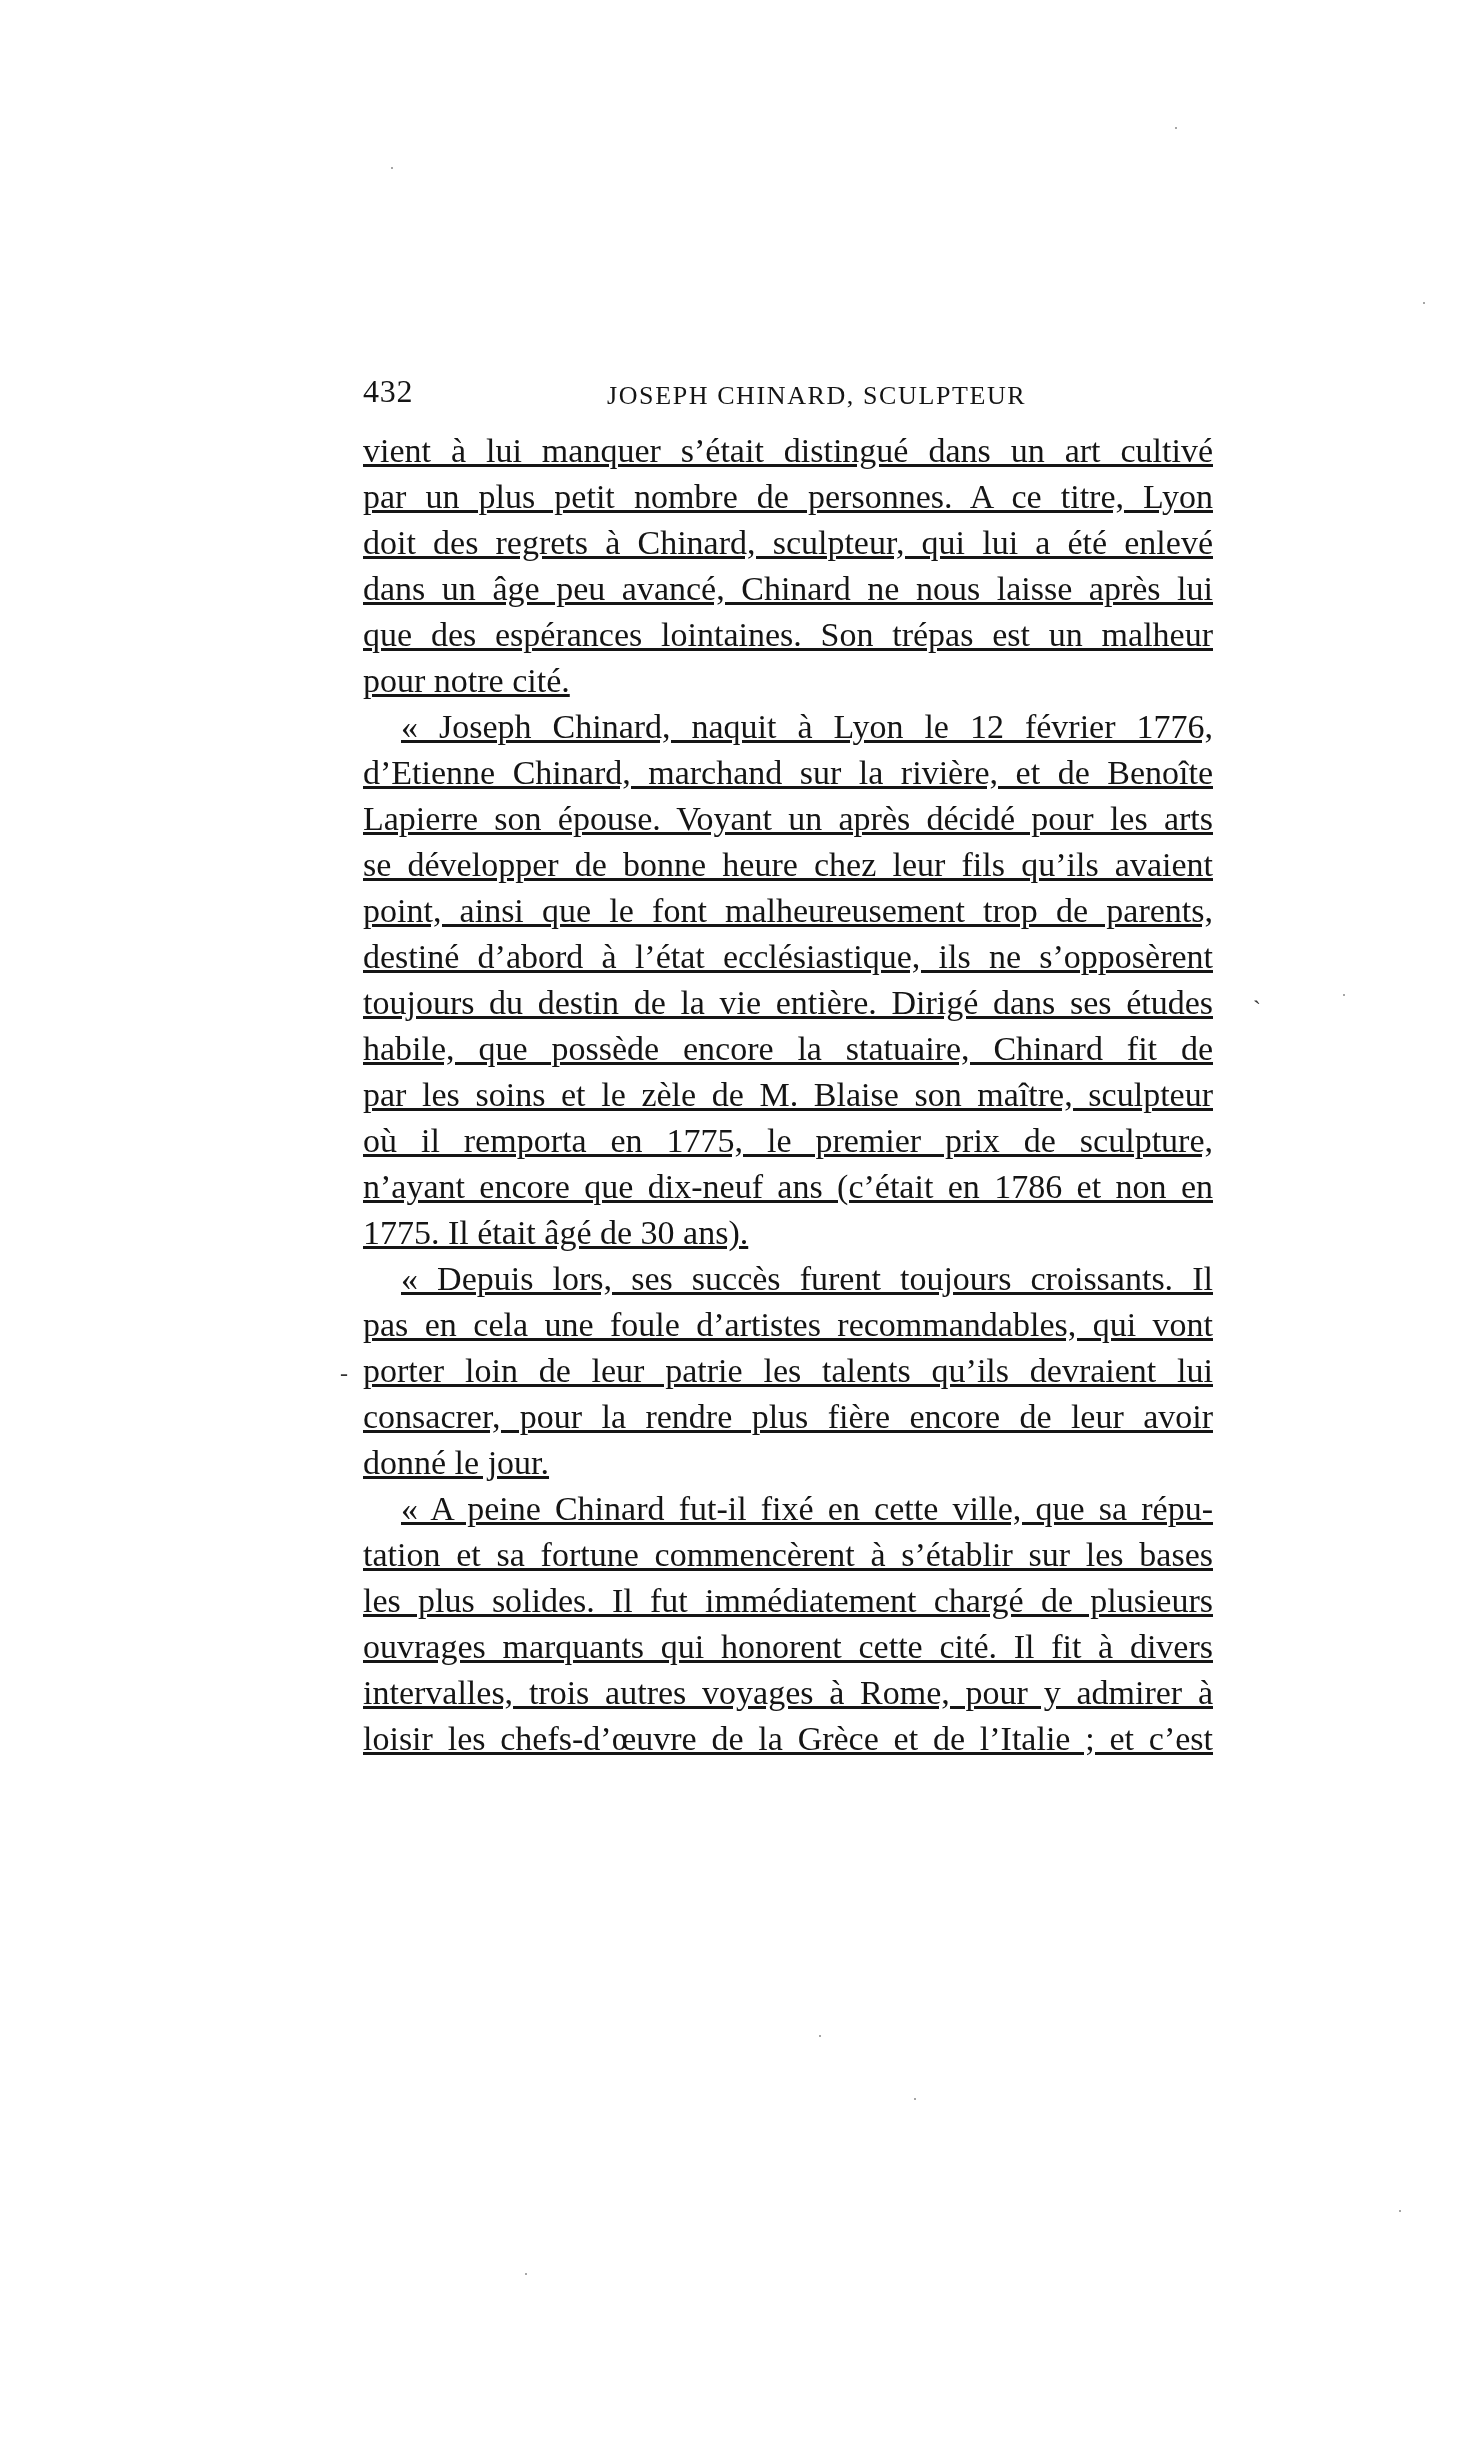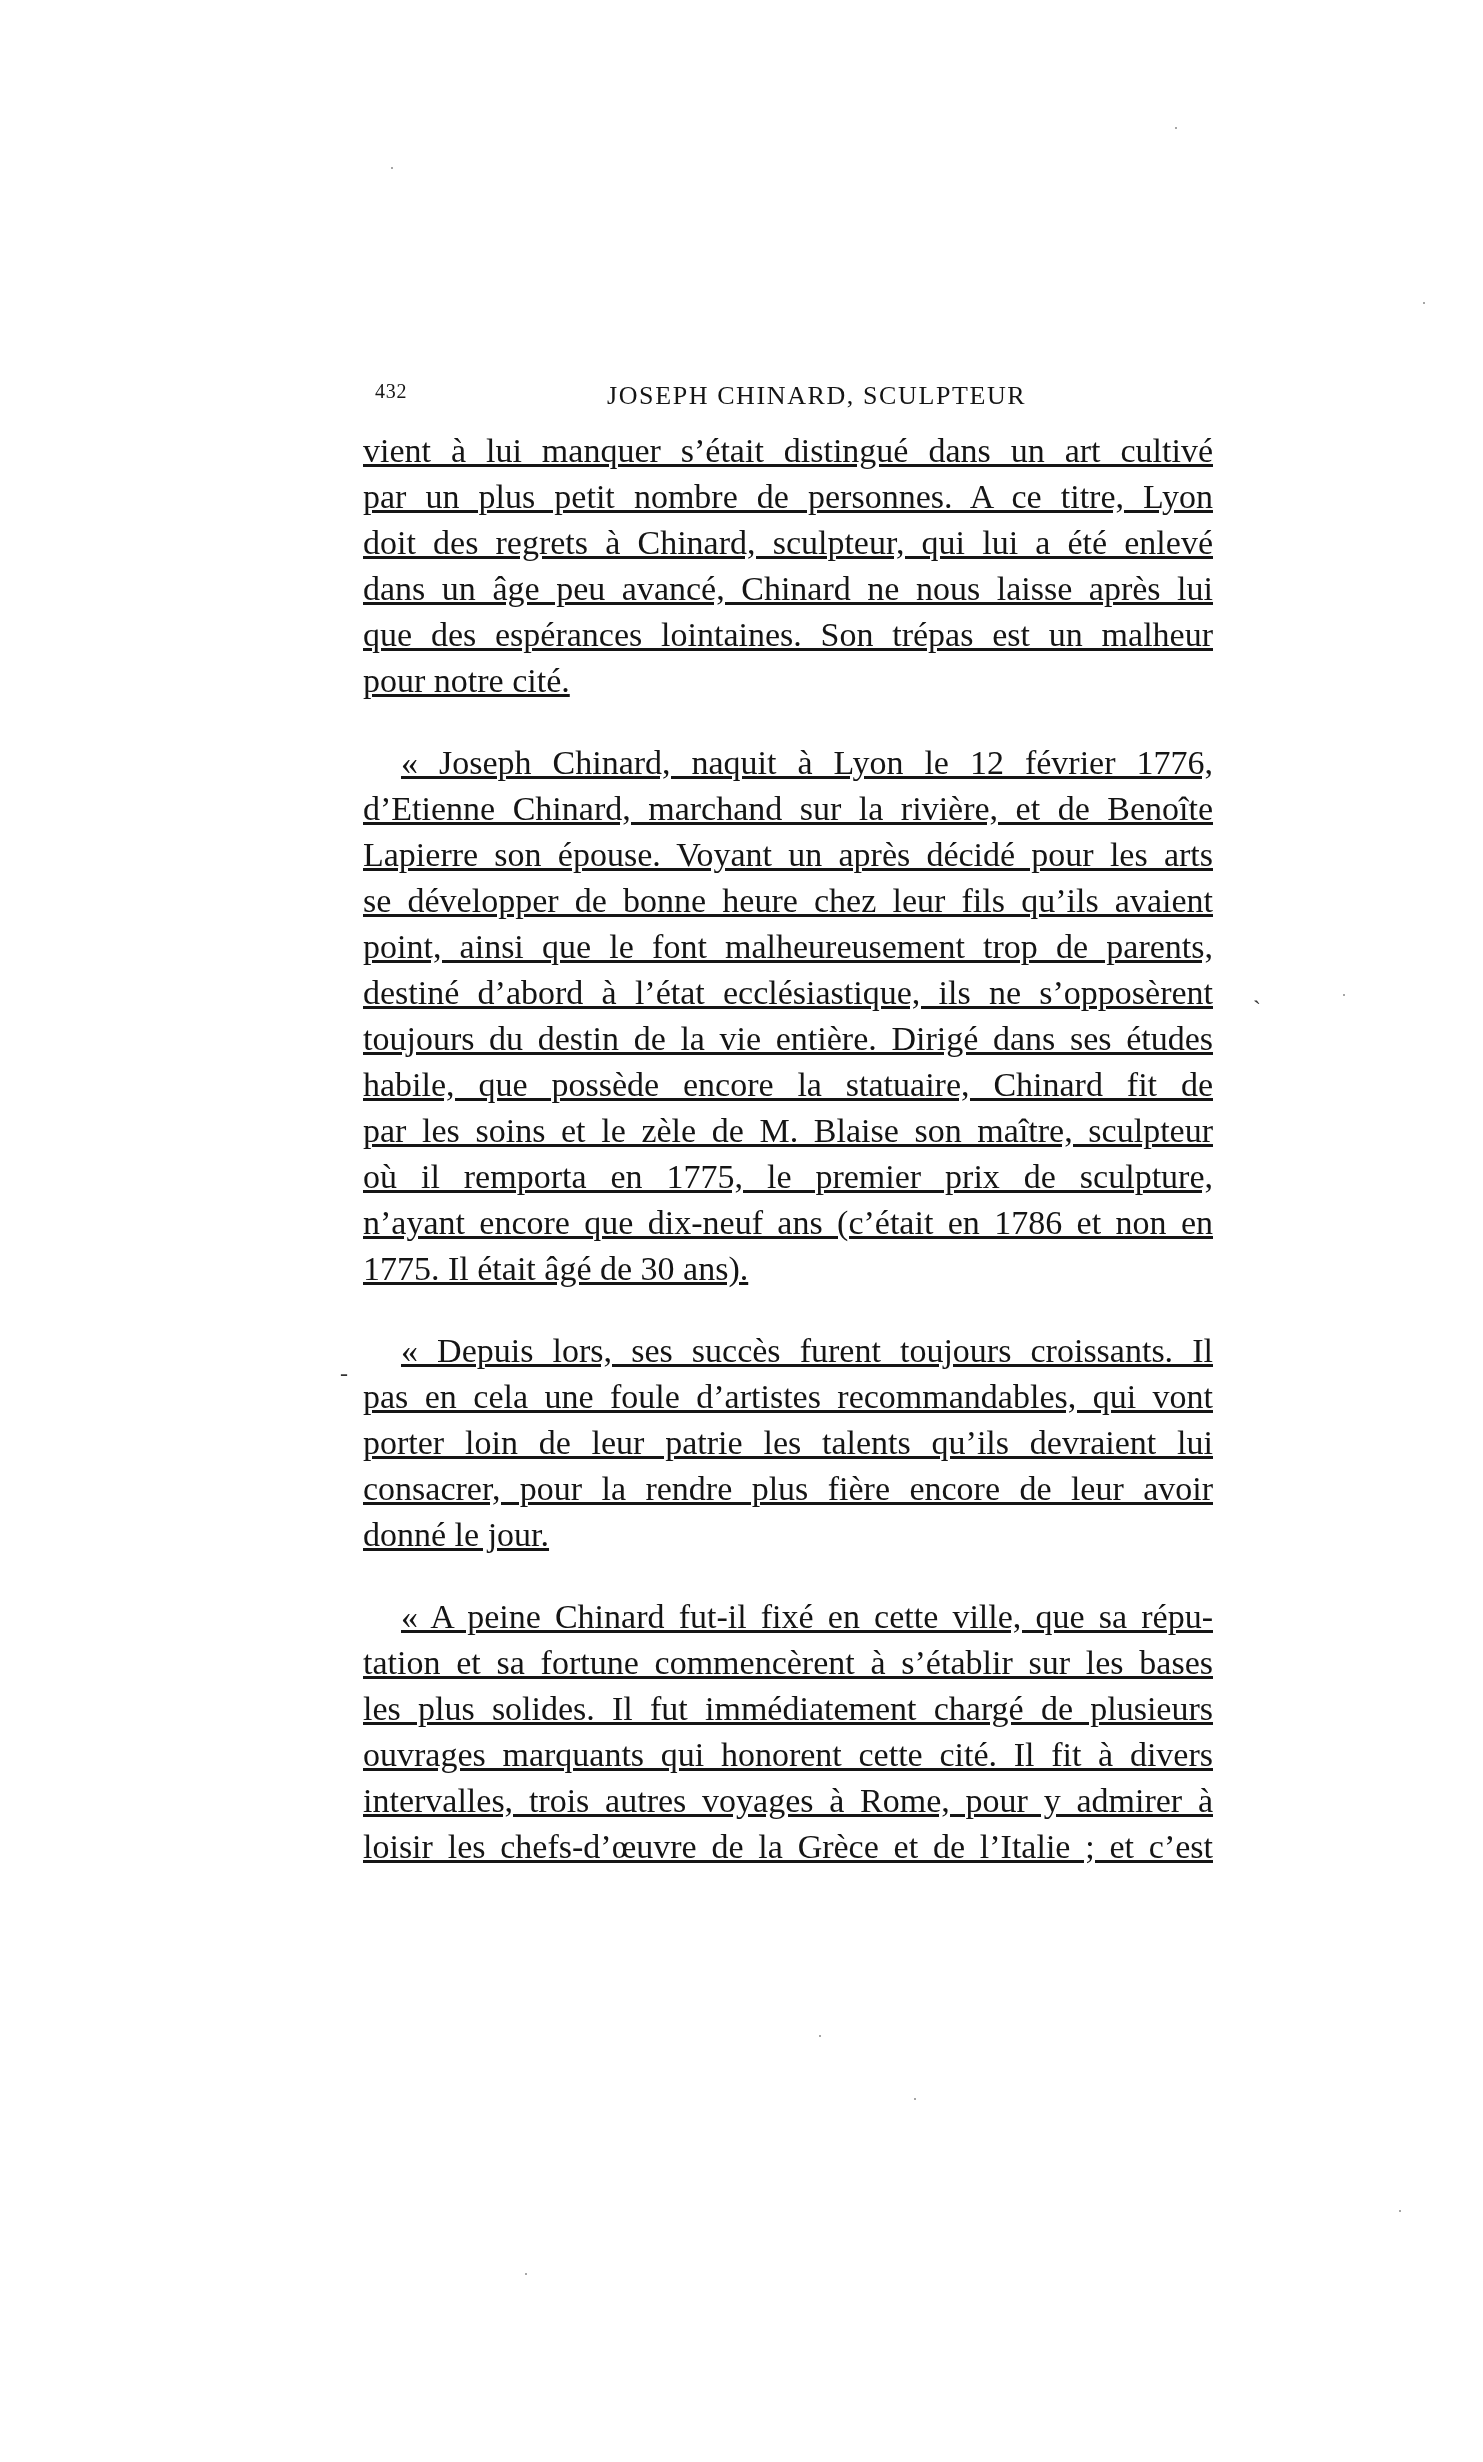--- a/index.html
+++ b/index.html
@@ -24,23 +24,23 @@
     }
     .running-head {
       position: absolute;
       top: 370px;
       left: 363px;
       width: 849px;
       height: 40px;
     }
     .page-number {
       position: absolute;
-      left: 12px;
+      left: 0;
       top: 3.2px;
-      font-size: 20px;
+      font-size: 32px;
       letter-spacing: 0.8px;
       line-height: 37px;
     }
     .running-title {
       position: absolute;
       left: 232px;
       top: 10px;
       font-size: 26px;
       line-height: 32px;
       letter-spacing: 1.6px;
@@ -64,21 +64,20 @@
       text-align: justify;
       text-align-last: justify;
       overflow: hidden;
       text-decoration: underline;
     }
     .line.last {
       text-align-last: left;
     }
     .line.indent {
       padding-left: 38px;
-      margin-top: 36px;
     }
     .speck {
       position: absolute;
       width: 2.4px;
       height: 2.4px;
       background: #888;
       border-radius: 50%;
     }
     .margin-mark {
       position: absolute;

